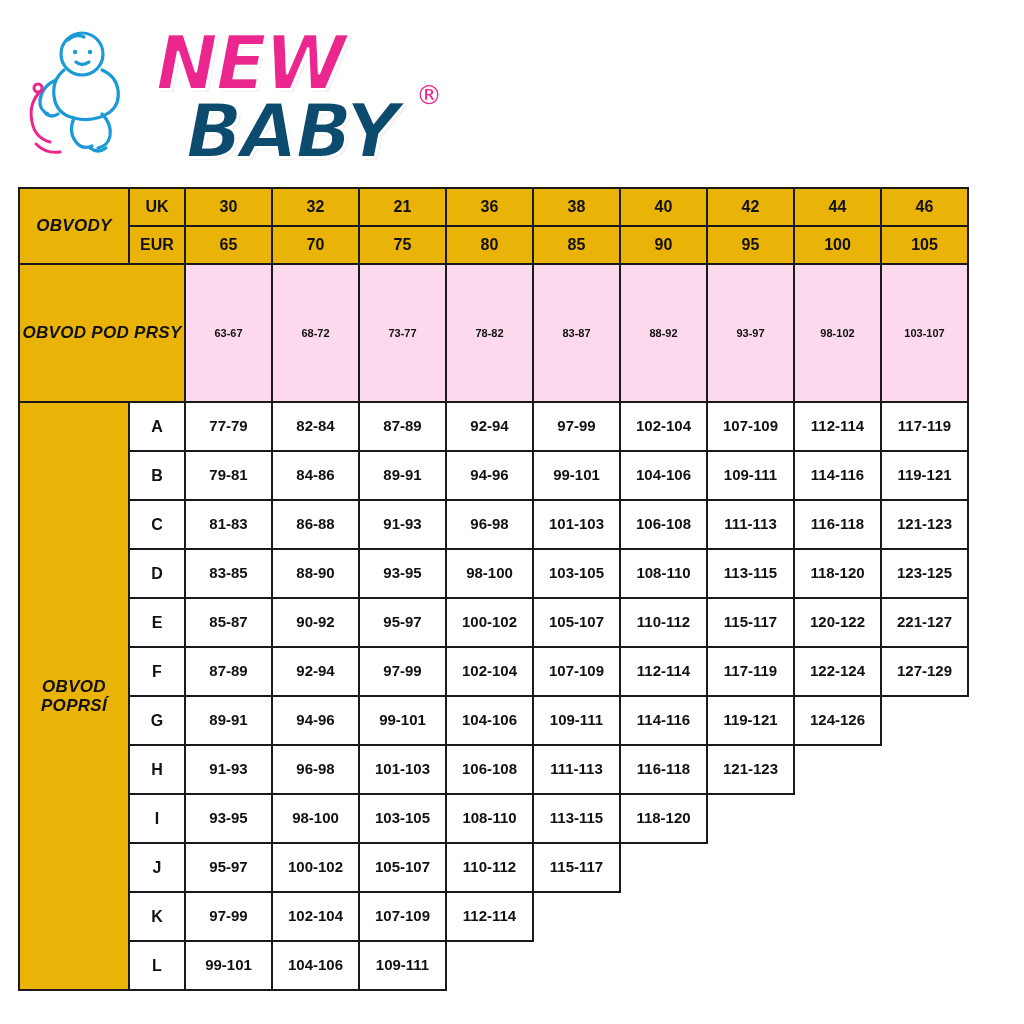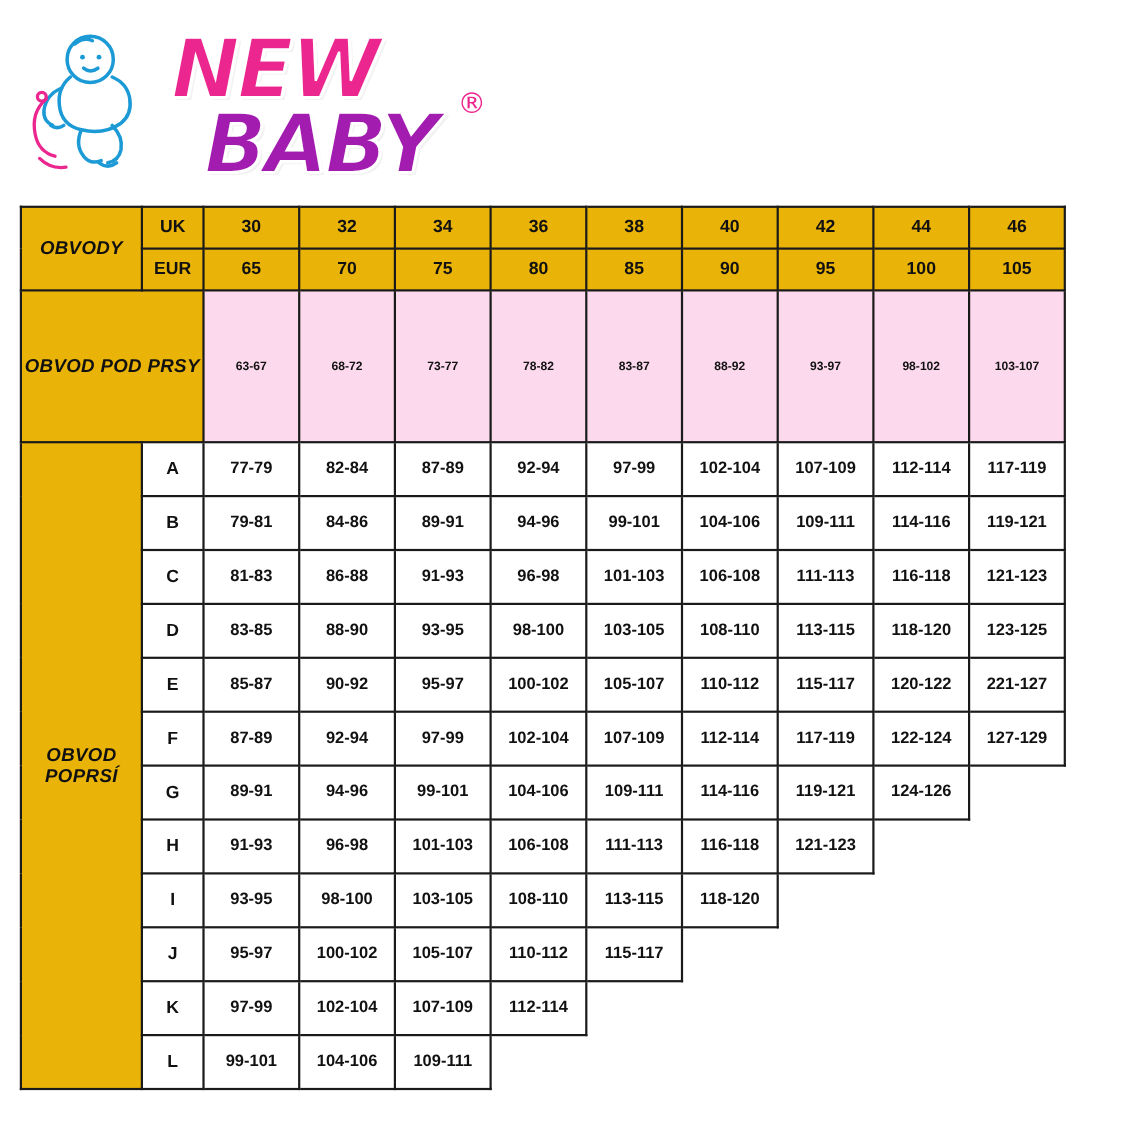--- a/index.html
+++ b/index.html
@@ -55,21 +55,21 @@
   }
   .word-baby {
     position: absolute;
     left: 38px;
     top: 68px;
     font-family: "DejaVu Sans", sans-serif;
     font-weight: bold;
     font-style: italic;
     font-size: 74px;
     letter-spacing: -2px;
-    color: #a21caf;
+    color: #0c4a6e;
     -webkit-text-stroke: 2px #ffffff;
     text-shadow:
       2px 0 0 #ffffff, -2px 0 0 #ffffff, 0 2px 0 #ffffff, 0 -2px 0 #ffffff,
       3px 3px 0 rgba(0,0,0,0.05);
     line-height: 1;
   }
   .reg-mark {
     position: absolute;
     left: 268px;
     top: 54px;
@@ -185,21 +185,21 @@
     <col style="width:87px">
     <col style="width:87px">
   </colgroup>
   <tbody>
 
     <tr class="rowh-std">
       <td class="pink label-big" rowspan="2">OBVODY</td>
       <td class="pink hdr">UK</td>
       <td class="pink hdr">30</td>
       <td class="pink hdr">32</td>
-      <td class="pink hdr">34</td>
+      <td class="pink hdr">21</td>
       <td class="pink hdr">36</td>
       <td class="pink hdr">38</td>
       <td class="pink hdr">40</td>
       <td class="pink hdr">42</td>
       <td class="pink hdr">44</td>
       <td class="pink hdr">46</td>
     </tr>
 
     <tr class="rowh-std">
       <td class="pink hdr">EUR</td>

